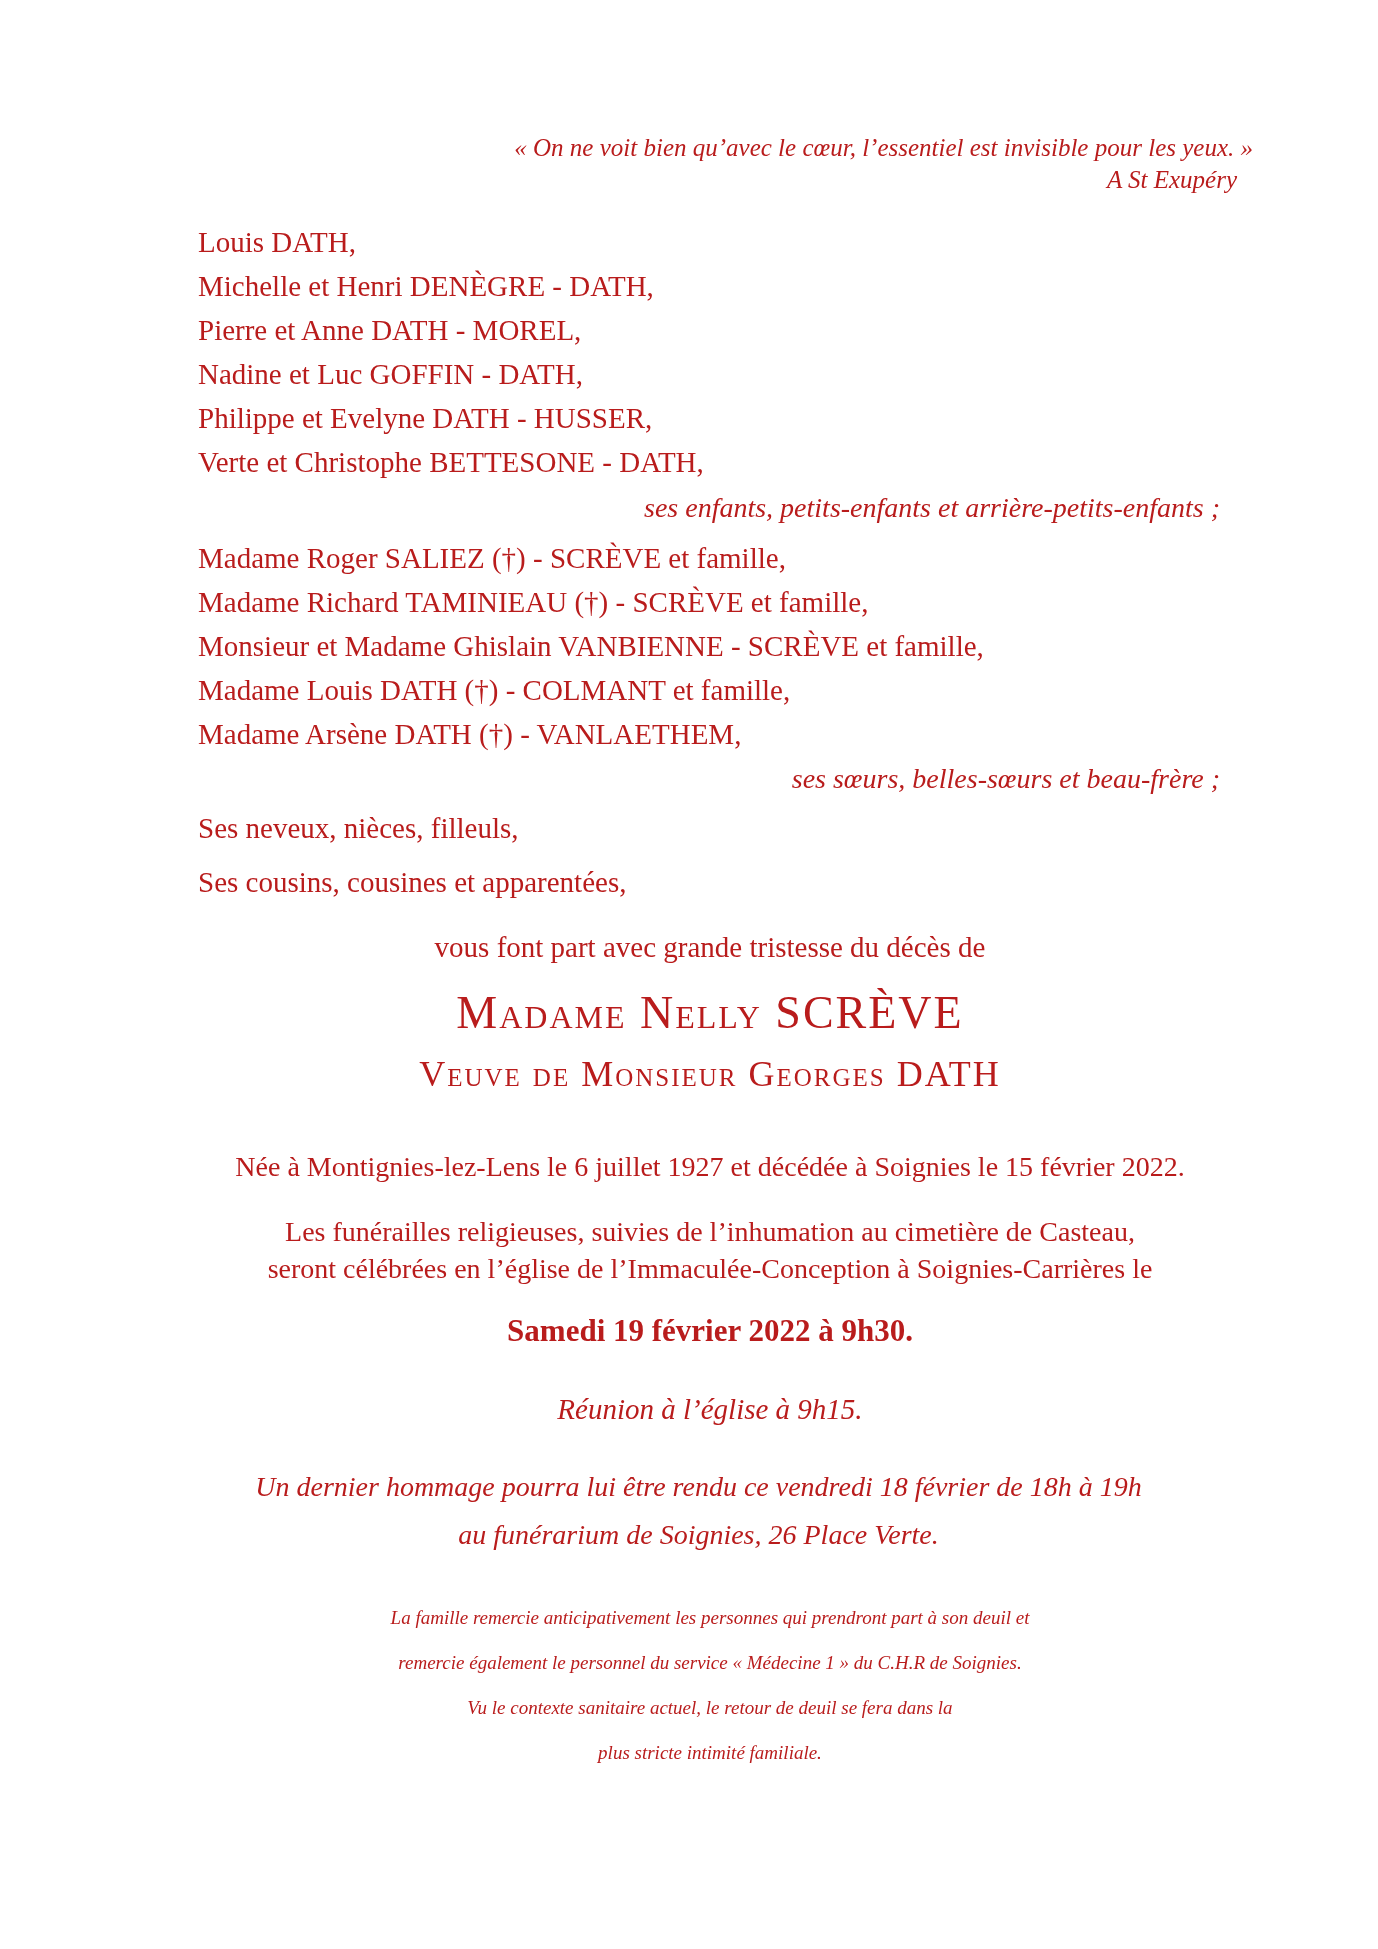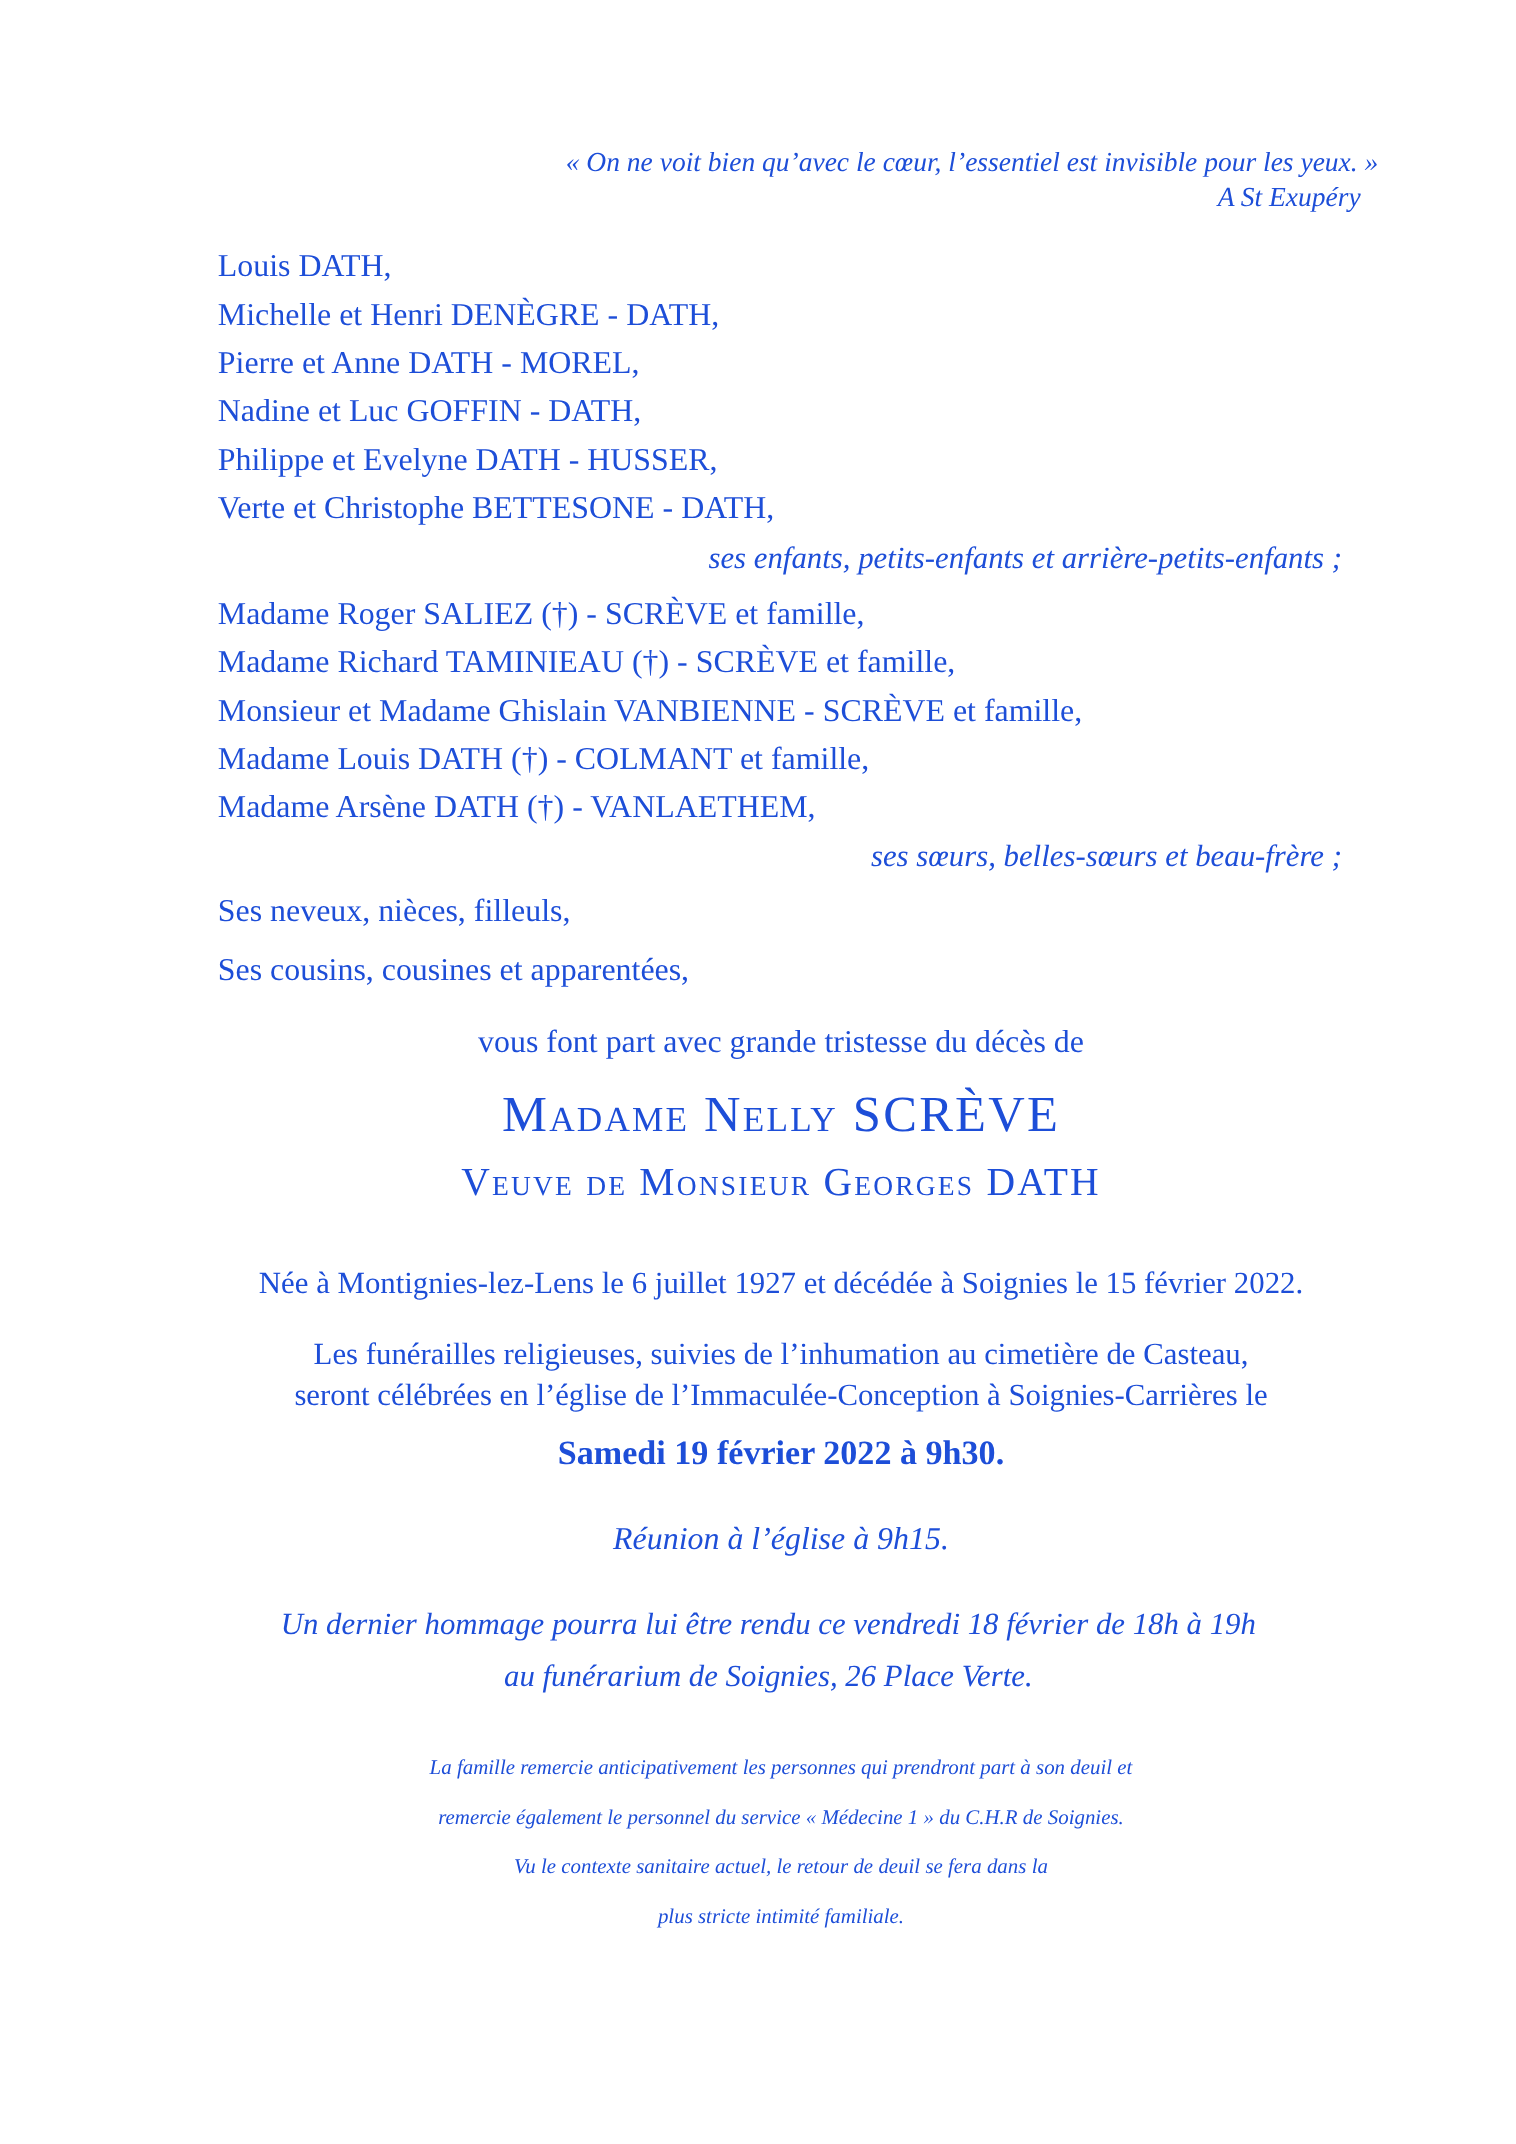--- a/index.html
+++ b/index.html
@@ -5,21 +5,21 @@
   html, body {
     margin: 0;
     padding: 0;
     background: #ffffff;
   }
   .page {
     position: relative;
     width: 1378px;
     height: 1949px;
     background: #ffffff;
-    color: #1d4ed8;
+    color: #b91c1c;
     font-family: "Liberation Serif", "DejaVu Serif", serif;
     overflow: hidden;
   }
   
   .quote-block {
     margin: 132px 125px 0 0;
     text-align: right;
     font-style: italic;
     font-size: 25px;
     line-height: 32px;
@@ -80,21 +80,21 @@
     margin-top: 50px;
     font-size: 28px;
     line-height: 44px;
   }
   .funeral-lines {
     margin-top: 24px;
     font-size: 28px;
     line-height: 37px;
   }
   .funeral-date {
-    margin-top: 12px;
+    margin-top: 22px;
     font-size: 31px;
     line-height: 44px;
     font-weight: bold;
   }
   .meeting-line {
     margin-top: 34px;
     font-style: italic;
     font-size: 29px;
     line-height: 44px;
   }

